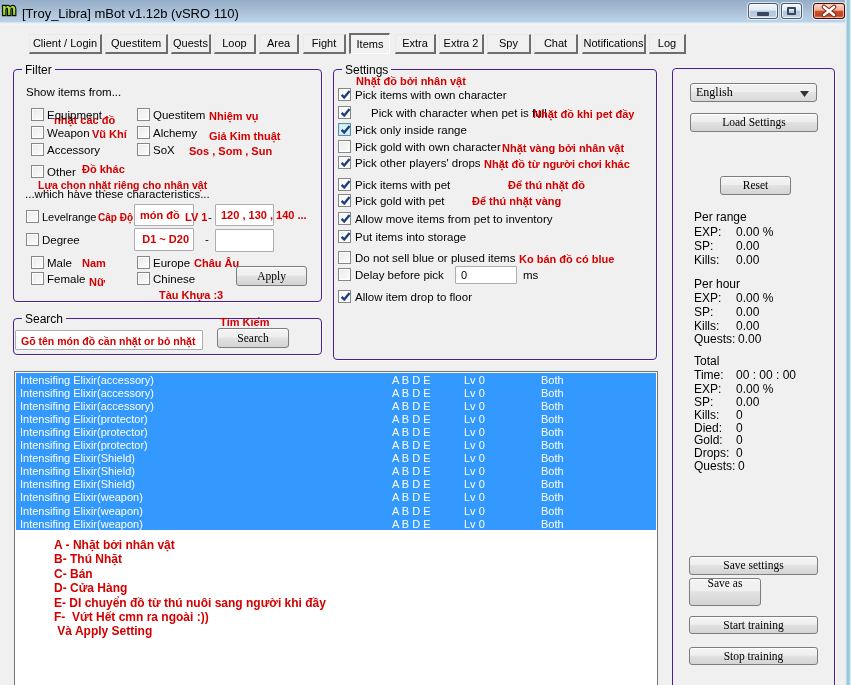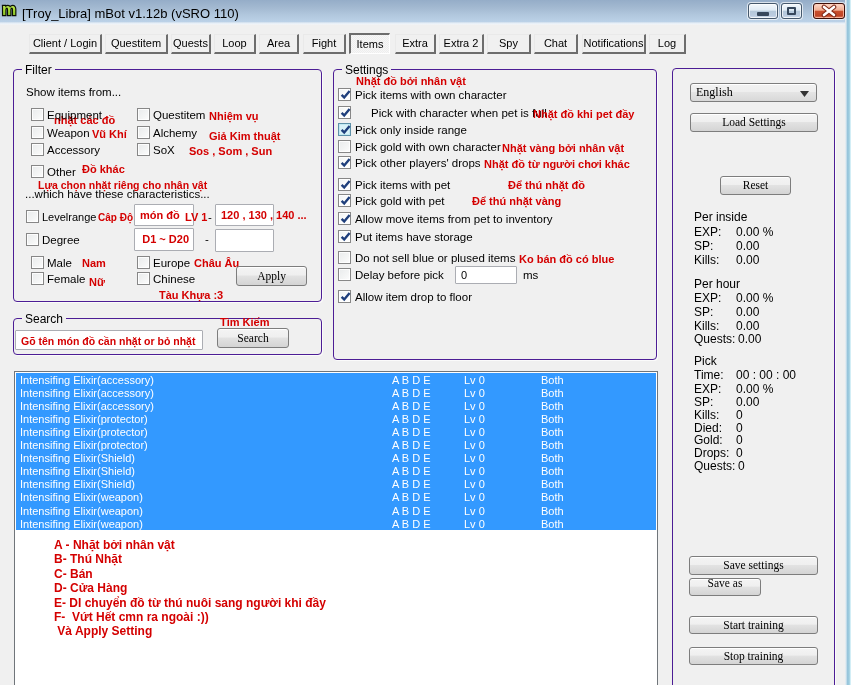--- a/index.html
+++ b/index.html
@@ -214,21 +214,21 @@
     <svg width="13" height="13" viewBox="0 0 13 13">
       <path d="M2.6 6.8 L5.2 9.4 L10.6 3" stroke="#1f3f7c" stroke-width="2.4" fill="none"></path>
     </svg>
   </div>
 <div class="lbl" style="left:355px; top:213px;">Allow move items from pet to inventory</div>
 <div class="cb c" style="left:338px; top:230px;">
     <svg width="13" height="13" viewBox="0 0 13 13">
       <path d="M2.6 6.8 L5.2 9.4 L10.6 3" stroke="#1f3f7c" stroke-width="2.4" fill="none"></path>
     </svg>
   </div>
-<div class="lbl" style="left:355px; top:231px;">Put items have storage</div>
+<div class="lbl" style="left:355px; top:231px;">Put items into storage</div>
 <div class="cb" style="left:338px; top:251px;"></div>
 <div class="lbl" style="left:355px; top:252px;">Do not sell blue or plused items</div>
 <div class="red" style="left:519px; top:253px;">Ko bán đồ có blue</div>
 <div class="cb" style="left:338px; top:268px;"></div>
 <div class="lbl" style="left:355px; top:269px;">Delay before pick</div>
 <div class="inp" style="left:455px; top:266px; width:62px; height:18px; color:#000; font-weight:normal; padding-top:2px;">0</div>
 <div class="lbl" style="left:523px; top:269px;">ms</div>
 <div class="cb c" style="left:338px; top:290px;">
     <svg width="13" height="13" viewBox="0 0 13 13">
       <path d="M2.6 6.8 L5.2 9.4 L10.6 3" stroke="#1f3f7c" stroke-width="2.4" fill="none"></path>
@@ -237,56 +237,56 @@
 <div class="lbl" style="left:355px; top:291px;">Allow item drop to floor</div>
 
 <div class="group" style="left:672px; top:68px; width:163px; height:640px;"></div>
 
 <div class="btn" style="left:690px; top:83px; width:127px; height:19px; border-radius:3px; text-align:left; font-size:12px; line-height:17px; padding-left:5px; background:linear-gradient(to bottom,#f2f2f2,#eeeeee 45%,#e4e4e4 50%,#d8d8d8 100%);">English<svg width="9" height="6" style="position:absolute; right:7px; top:7px;">
       <path d="M0 0 L9 0 L4.5 6 Z" fill="#333"></path>
     </svg></div>
 <div class="btn" style="left:690px; top:113px; width:128px; height:19px; line-height:17px;">Load Settings</div>
 <div class="btn" style="left:720px; top:176px; width:71px; height:19px; line-height:17px;">Reset</div>
 
-<div class="stat" style="left:694px; top:211px;">Per inside</div>
+<div class="stat" style="left:694px; top:211px;">Per range</div>
 <div class="stat" style="left:694px; top:225.5px;">EXP:</div>
 <div class="stat" style="left:736px; top:225.5px;">0.00 %</div>
 <div class="stat" style="left:694px; top:239.5px;">SP:</div>
 <div class="stat" style="left:736px; top:239.5px;">0.00</div>
 <div class="stat" style="left:694px; top:253.5px;">Kills:</div>
 <div class="stat" style="left:736px; top:253.5px;">0.00</div>
 <div class="stat" style="left:694px; top:277.5px;">Per hour</div>
 <div class="stat" style="left:694px; top:291.5px;">EXP:</div>
 <div class="stat" style="left:736px; top:291.5px;">0.00 %</div>
 <div class="stat" style="left:694px; top:305.5px;">SP:</div>
 <div class="stat" style="left:736px; top:305.5px;">0.00</div>
 <div class="stat" style="left:694px; top:319.5px;">Kills:</div>
 <div class="stat" style="left:736px; top:319.5px;">0.00</div>
 <div class="stat" style="left:694px; top:332.5px;">Quests:</div>
 <div class="stat" style="left:738px; top:332.5px;">0.00</div>
-<div class="stat" style="left:694px; top:355px;">Pick</div>
+<div class="stat" style="left:694px; top:355px;">Total</div>
 <div class="stat" style="left:694px; top:369px;">Time:</div>
 <div class="stat" style="left:736px; top:369px;">00 : 00 : 00</div>
 <div class="stat" style="left:694px; top:382.5px;">EXP:</div>
 <div class="stat" style="left:736px; top:382.5px;">0.00 %</div>
 <div class="stat" style="left:694px; top:396px;">SP:</div>
 <div class="stat" style="left:736px; top:396px;">0.00</div>
 <div class="stat" style="left:694px; top:409px;">Kills:</div>
 <div class="stat" style="left:736px; top:409px;">0</div>
 <div class="stat" style="left:694px; top:421.5px;">Died:</div>
 <div class="stat" style="left:736px; top:421.5px;">0</div>
 <div class="stat" style="left:694px; top:434px;">Gold:</div>
 <div class="stat" style="left:736px; top:434px;">0</div>
 <div class="stat" style="left:694px; top:447px;">Drops:</div>
 <div class="stat" style="left:736px; top:447px;">0</div>
 <div class="stat" style="left:694px; top:459.5px;">Quests:</div>
 <div class="stat" style="left:738px; top:459.5px;">0</div>
 
 <div class="btn" style="left:689px; top:556px; width:129px; height:19px; line-height:17px;">Save settings</div>
-<div class="btn" style="left:689px; top:578px; width:72px; height:18px; line-height:9px; font-size:11.5px; overflow:visible;">Save as</div>
+<div class="btn" style="left:689px; top:578px; width:72px; height:28px; line-height:9px; font-size:11.5px; overflow:visible;">Save as</div>
 <div class="btn" style="left:689px; top:616px; width:129px; height:18px; line-height:16px;">Start training</div>
 <div class="btn" style="left:689px; top:647px; width:129px; height:18px; line-height:16px;">Stop training</div>
 
 <div id="listbox">
     <div class="lrow">
       <span style="left:4px;">Intensifing Elixir(accessory)</span>
       <span style="left:376px;">A B D E</span>
       <span style="left:448px;">Lv 0</span>
       <span style="left:525px;">Both</span>
     </div>

